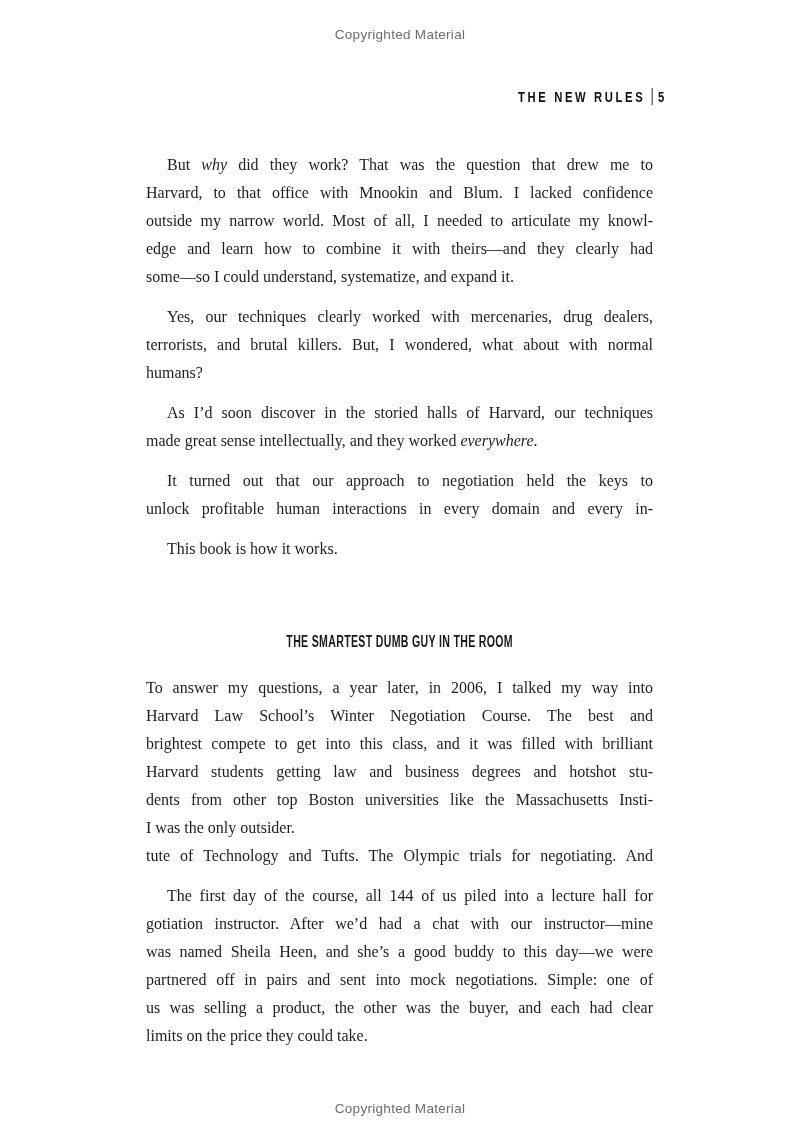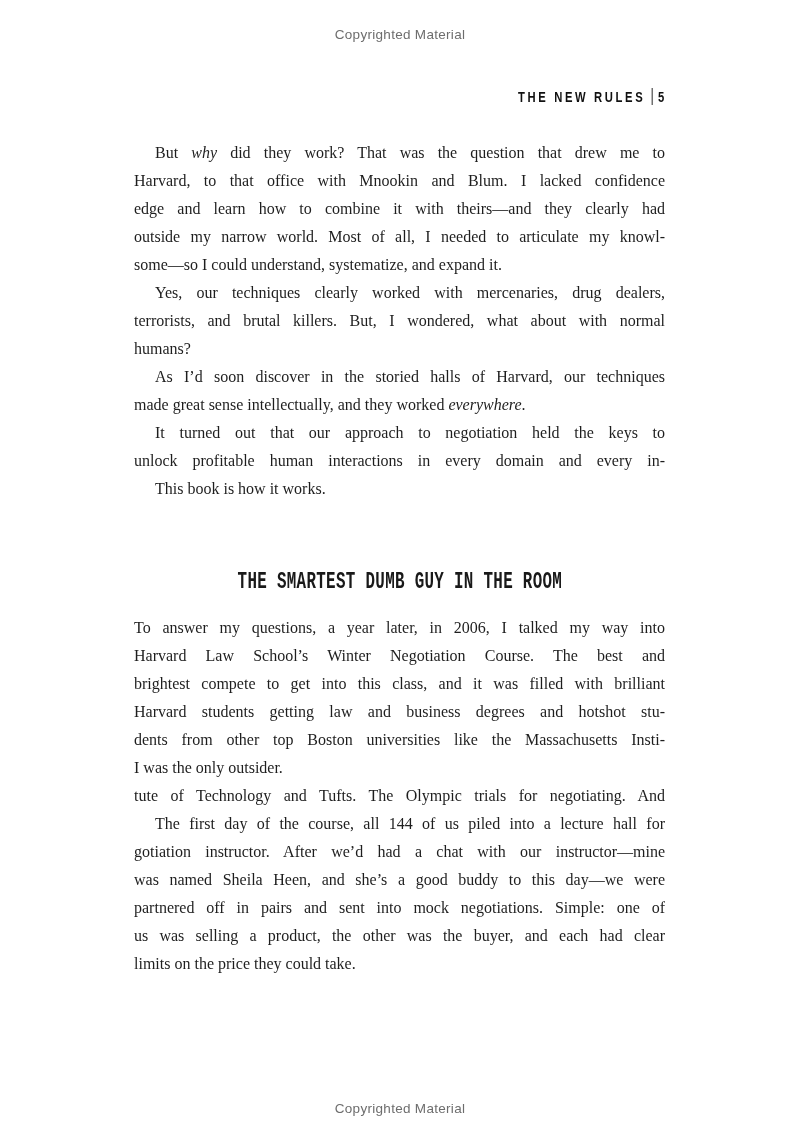--- a/index.html
+++ b/index.html
@@ -51,37 +51,37 @@
 
   .body-text {
     position: absolute;
     left: 134px;
     top: 139px;
     width: 531px;
     font-size: 16px;
     line-height: 28px;
     color: #1e1e1e;
   }
-  .para { margin: 0; }
+  .para { margin: 12px; }
   .line {
     text-align: justify;
     text-align-last: justify;
     max-height: 28px;
     overflow: hidden;
   }
   .line.last { text-align-last: left; }
   .line.indent { text-indent: 21px; }
   .line i { font-style: italic; }
 
   h2.section-heading {
     margin: 66px 0 19px 0;
     text-align: center;
-    font-family: Liberation Mono, monospace;
+    font-family: Liberation Sans, sans-serif;
     font-weight: bold;
-    font-size: 24px;
+    font-size: 16px;
     line-height: 26px;
     letter-spacing: 0.5px;
     color: #191919;
   }
   h2.section-heading .condensed {
     display: inline-block;
     transform: scaleX(0.66);
     transform-origin: 50% 50%;
     white-space: nowrap;
   }
@@ -95,22 +95,22 @@
 
   <div class="running-header">
     <span class="title">THE NEW RULES</span><span class="divider"></span><span class="pagenum">5</span>
   </div>
 
   <div class="body-text">
     <div>
         <div class="para">
           <div class="line indent"><span>But </span><i>why</i><span> did they work? That was the question that drew me to</span></div>
           <div class="line"><span>Harvard, to that office with Mnookin and Blum. I lacked confidence</span></div>
+          <div class="line"><span>outside my narrow world. Most of all, I needed to articulate my knowl-</span></div>
           <div class="line"><span>edge and learn how to combine it with theirs—and they clearly had</span></div>
-          <div class="line"><span>outside my narrow world. Most of all, I needed to articulate my knowl-</span></div>
           <div class="line last"><span>some—so I could understand, systematize, and expand it.</span></div>
         </div>
         <div class="para">
           <div class="line indent"><span>Yes, our techniques clearly worked with mercenaries, drug dealers,</span></div>
           <div class="line"><span>terrorists, and brutal killers. But, I wondered, what about with normal</span></div>
           <div class="line last"><span>humans?</span></div>
         </div>
         <div class="para">
           <div class="line indent"><span>As I’d soon discover in the storied halls of Harvard, our techniques</span></div>
           <div class="line last"><span>made great sense intellectually, and they worked </span><i>everywhere</i><span>.</span></div>

